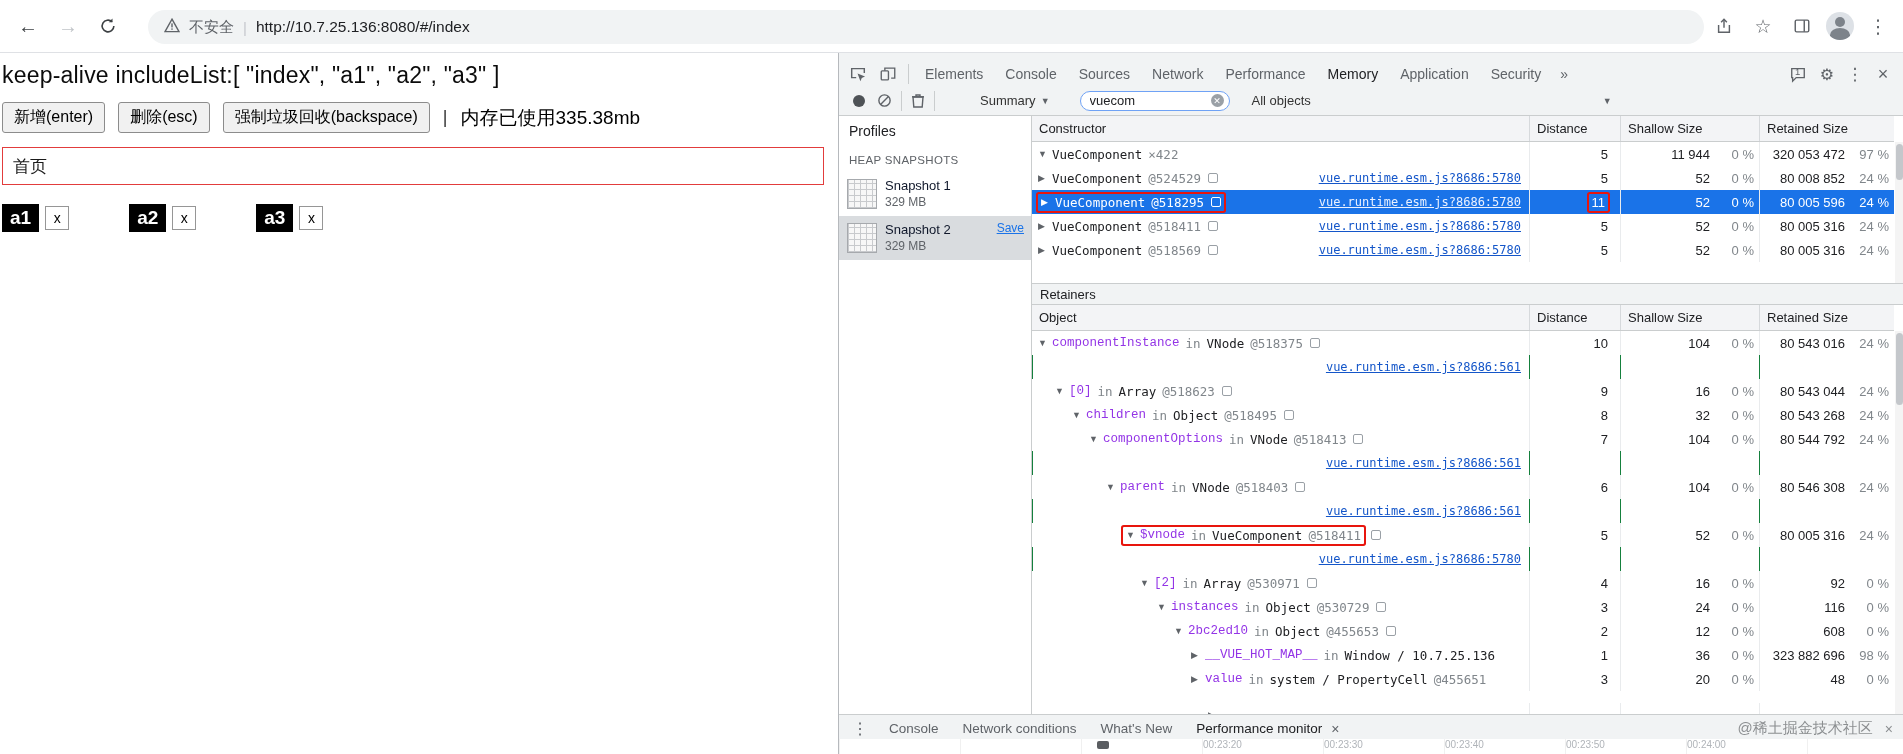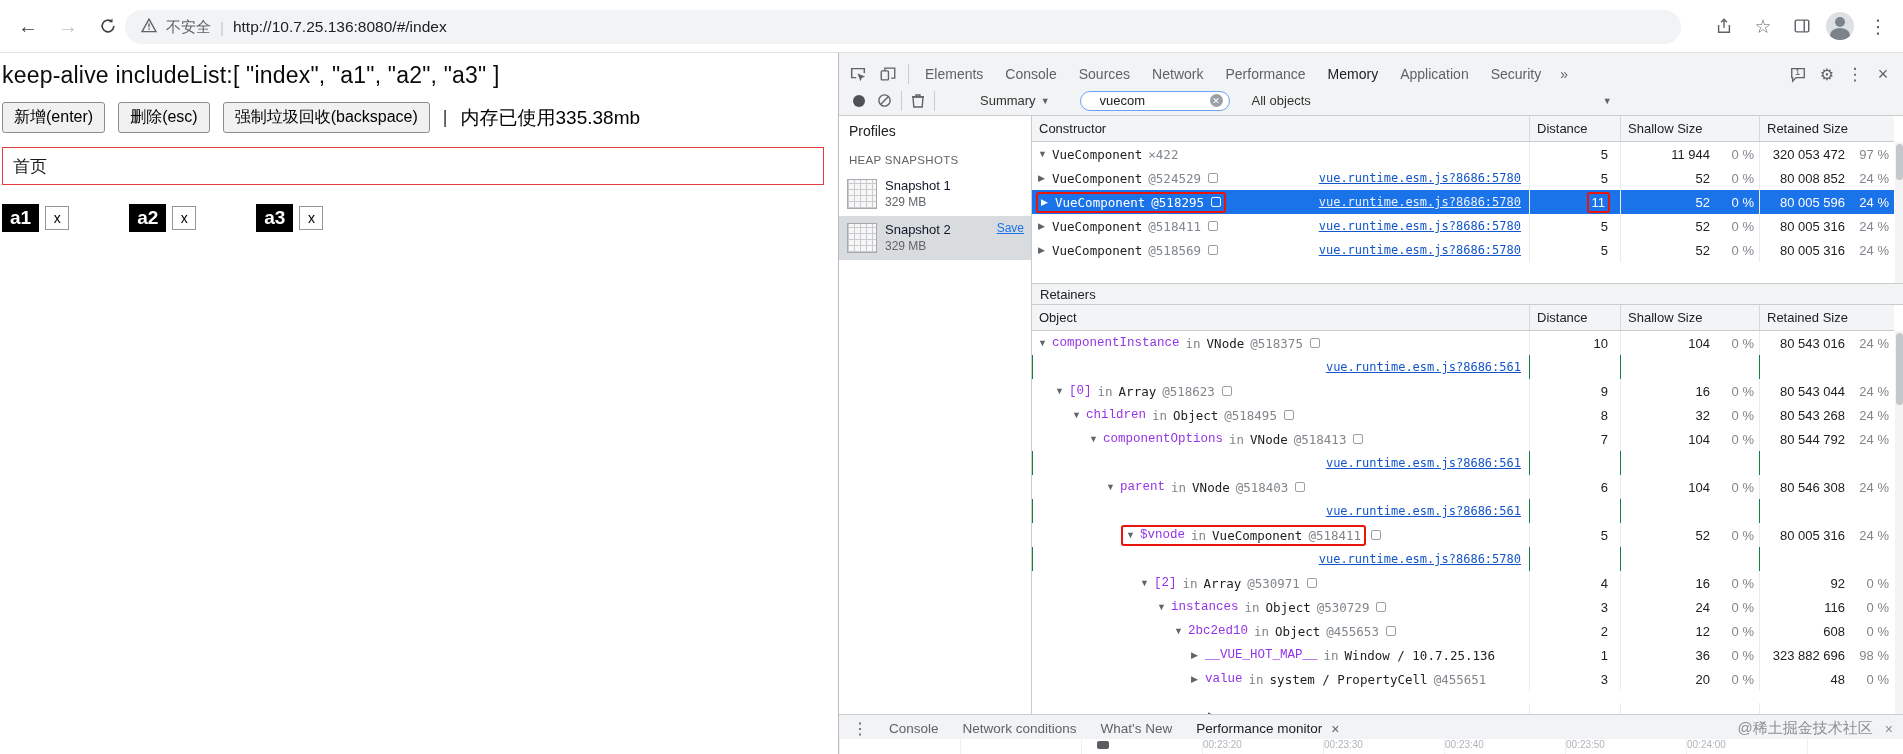--- a/index.html
+++ b/index.html
@@ -3,21 +3,21 @@
 <meta charset="utf-8">
 <style>
   html,body{margin:0;padding:0;background:#fff;}
   #stage{position:relative;width:1903px;height:754px;overflow:hidden;font-family:"Liberation Sans",sans-serif;background:#fff;color:#202124;}
 
   
   #topbar{position:absolute;left:0;top:0;width:1903px;height:53px;background:#fff;border-bottom:1px solid #dfe1e5;box-sizing:border-box;}
   .nav{position:absolute;left:10px;top:0;height:52px;display:flex;align-items:center;gap:4px;}
   .navbtn{width:36px;height:36px;border-radius:50%;display:flex;align-items:center;justify-content:center;font-size:20px;color:#3c4043;}
   .navbtn.disabled{color:#c0c4c8;}
-  #urlbar{position:absolute;left:125px;top:10px;width:1556px;height:34px;border-radius:17px;background:#f1f3f4;display:flex;align-items:center;padding:0 16px;box-sizing:border-box;gap:9px;}
+  #urlbar{position:absolute;left:148px;top:10px;width:1556px;height:34px;border-radius:17px;background:#f1f3f4;display:flex;align-items:center;padding:0 16px;box-sizing:border-box;gap:9px;}
   #urlbar .sec{color:#5f6368;font-size:15px;}
   #urlbar .vsep{color:#c6c9cd;font-size:15px;}
   #urlbar .url{color:#202124;font-size:15.5px;}
   .top-icons{position:absolute;right:10px;top:0;height:52px;display:flex;align-items:center;gap:9px;}
   .tico{width:30px;height:30px;display:flex;align-items:center;justify-content:center;color:#5f6368;font-size:19px;}
   .avatar{width:28px;height:28px;border-radius:50%;background:#dde1e6;position:relative;overflow:hidden;}
   .avatar:before{content:"";position:absolute;left:9px;top:5px;width:10px;height:10px;border-radius:50%;background:#7d838a;}
   .avatar:after{content:"";position:absolute;left:4px;top:16px;width:20px;height:14px;border-radius:50% 50% 0 0;background:#7d838a;}
 
   
@@ -47,21 +47,21 @@
   .bubble .cnt{position:absolute;top:3px;left:8px;font-size:9.5px;color:#5f6368;}
   .gear{font-size:16px;color:#5f6368;width:24px;text-align:center;}
   .dots{font-size:17px;color:#5f6368;width:20px;text-align:center;}
   .dt-close{font-size:18px;color:#5f6368;width:24px;text-align:center;}
 
   #dt-toolbar{position:absolute;left:0;top:33px;right:0;height:30px;background:#f1f3f4;border-bottom:1px solid #cacdce;box-sizing:border-box;display:flex;align-items:center;padding-left:10px;}
   .rec{width:12px;height:12px;border-radius:50%;background:#4e5256;margin-left:4px;}
   .tool{display:flex;align-items:center;justify-content:center;color:#5f6368;}
   .select{display:flex;align-items:center;font-size:13px;color:#333;}
   .select .caret{font-size:9px;color:#5f6368;margin-left:5px;}
-  #searchbox{margin-left:30px;width:150px;height:20px;border:1.5px solid #6fa2f5;border-radius:11px;background:#fff;display:flex;align-items:center;padding:0 5px 0 19px;box-sizing:border-box;}
+  #searchbox{margin-left:30px;width:150px;height:20px;border:1.5px solid #6fa2f5;border-radius:11px;background:#fff;display:flex;align-items:center;padding:0 5px 0 9px;box-sizing:border-box;justify-content:space-between;}
   #searchbox input{border:none;outline:none;width:110px;font-size:13px;color:#202124;background:transparent;font-family:"Liberation Sans",sans-serif;padding:0;}
   .clear-x{width:13px;height:13px;border-radius:50%;background:#9aa0a6;color:#fff;font-size:9px;display:flex;align-items:center;justify-content:center;}
   #allobjects{margin-left:22px;width:360px;justify-content:space-between;padding-right:10px;}
 
   #dt-sidebar{position:absolute;left:0;top:63px;width:193px;height:598px;background:#fff;border-right:1px solid #cacdce;box-sizing:border-box;}
   .sb-title{height:30px;display:flex;align-items:center;padding-left:10px;font-size:14px;color:#202124;}
   .sb-section{margin:8px 0 6px 10px;font-size:11.5px;color:#5f6368;letter-spacing:.3px;}
   .sb-item{height:44px;display:flex;align-items:center;padding-left:8px;gap:8px;position:relative;}
   .sb-item.selected{background:#d9dcdf;}
   .thumb{width:30px;height:30px;box-sizing:border-box;border:1px solid #a6a9ad;background-color:#f7f7f7;background-image:repeating-linear-gradient(0deg,#c8cacd 0 1px,transparent 1px 6px),repeating-linear-gradient(90deg,#c8cacd 0 1px,transparent 1px 6px);}

